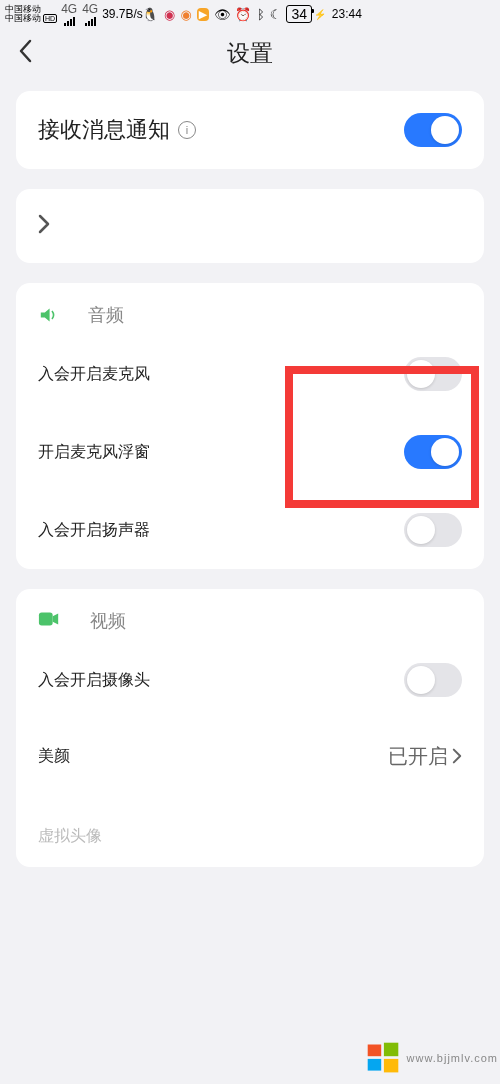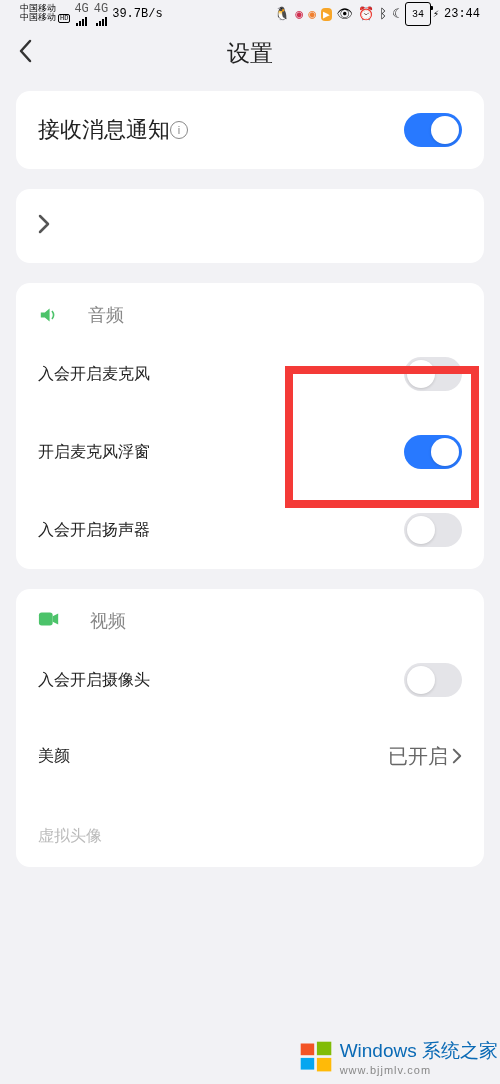--- a/index.html
+++ b/index.html
@@ -8,42 +8,41 @@
       height: 1084px;
       background: #f2f2f5;
       font-family: -apple-system, "PingFang SC", "Microsoft YaHei", sans-serif;
       overflow: hidden;
       position: relative;
     }
     .status-bar {
       height: 28px;
       display: flex;
       align-items: center;
-      justify-content: space-between;
-      padding: 0 20px;
+      justify-content: flex-start;
+      padding: 0 5px;
       font-size: 12px;
       color: #000;
       background: #f2f2f5;
-      font-family: Liberation Mono, monospace;
     }
     .status-left { display: flex; align-items: center; gap: 4px; }
     .carrier-stack { display: flex; flex-direction: column; font-size: 9px; line-height: 9px; }
     .carrier-hd { display: inline-block; border: 1px solid #000; font-size: 7px; padding: 0 1px; border-radius: 2px; line-height: 7px; margin-left: 2px;}
     .signal-stack { display: flex; gap: 5px; }
     .signal-group { display: flex; flex-direction: column; align-items: center; font-size: 8px; }
     .bars { display: flex; align-items: flex-end; gap: 1px; height: 10px; }
     .bars span { width: 2px; background: #000; }
     .bars span:nth-child(1){height:3px;} .bars span:nth-child(2){height:5px;} .bars span:nth-child(3){height:7px;} .bars span:nth-child(4){height:9px;}
     .status-right { display: flex; align-items: center; gap: 5px; }
     .status-icon { font-size: 13px; }
     .battery {
       display: inline-flex; align-items: center; gap: 2px;
     }
     .battery-box {
-      width: 26px; height: 24px; border: 1px solid #000; border-radius: 3px; position: relative; display: flex; align-items: center; justify-content: center; font-size: 10px;
+      width: 26px; height: 18px; border: 1px solid #000; border-radius: 3px; position: relative; display: flex; align-items: center; justify-content: center; font-size: 14px;
     }
     .battery-box::after { content:''; position:absolute; right:-3px; top:3px; width:2px; height:4px; background:#000; border-radius:0 1px 1px 0;}
 
     .header {
       background: #f2f2f5;
       padding: 10px 0 22px 0;
       display: flex;
       align-items: flex-end;
       justify-content: center;
       position: relative;
@@ -72,20 +71,21 @@
       align-items: center;
       justify-content: space-between;
       padding: 22px 22px;
       min-height: 74px;
     }
     .row-label {
       font-size: 22px;
       color: #222;
       display: flex;
       align-items: center;
+      gap: 8px;
     }
     .row-label.small {
       font-size: 16px;
     }
     .info-icon {
       width: 18px; height: 18px; border: 1.5px solid #888; border-radius: 50%; display: inline-flex; align-items: center; justify-content: center; font-size: 11px; color: #888;
     }
     .chevron {
       font-size: 24px;
       color: #666;
@@ -317,16 +317,15 @@
 <div class="highlight-box"></div>
 
 <div class="watermark">
   <svg class="win-logo" viewBox="0 0 40 40">
     <rect x="3" y="5" width="15" height="13" fill="#f35325"></rect>
     <rect x="21" y="3" width="16" height="15" fill="#81bc06"></rect>
     <rect x="3" y="21" width="15" height="13" fill="#05a6f0"></rect>
     <rect x="21" y="21" width="16" height="15" fill="#ffba08"></rect>
   </svg>
   <div class="watermark-text">
-    <span class="watermark-main">Windows 系统之家</span>
     <span class="watermark-sub">www.bjjmlv.com</span>
   </div>
 </div>
 
 </body></html>

